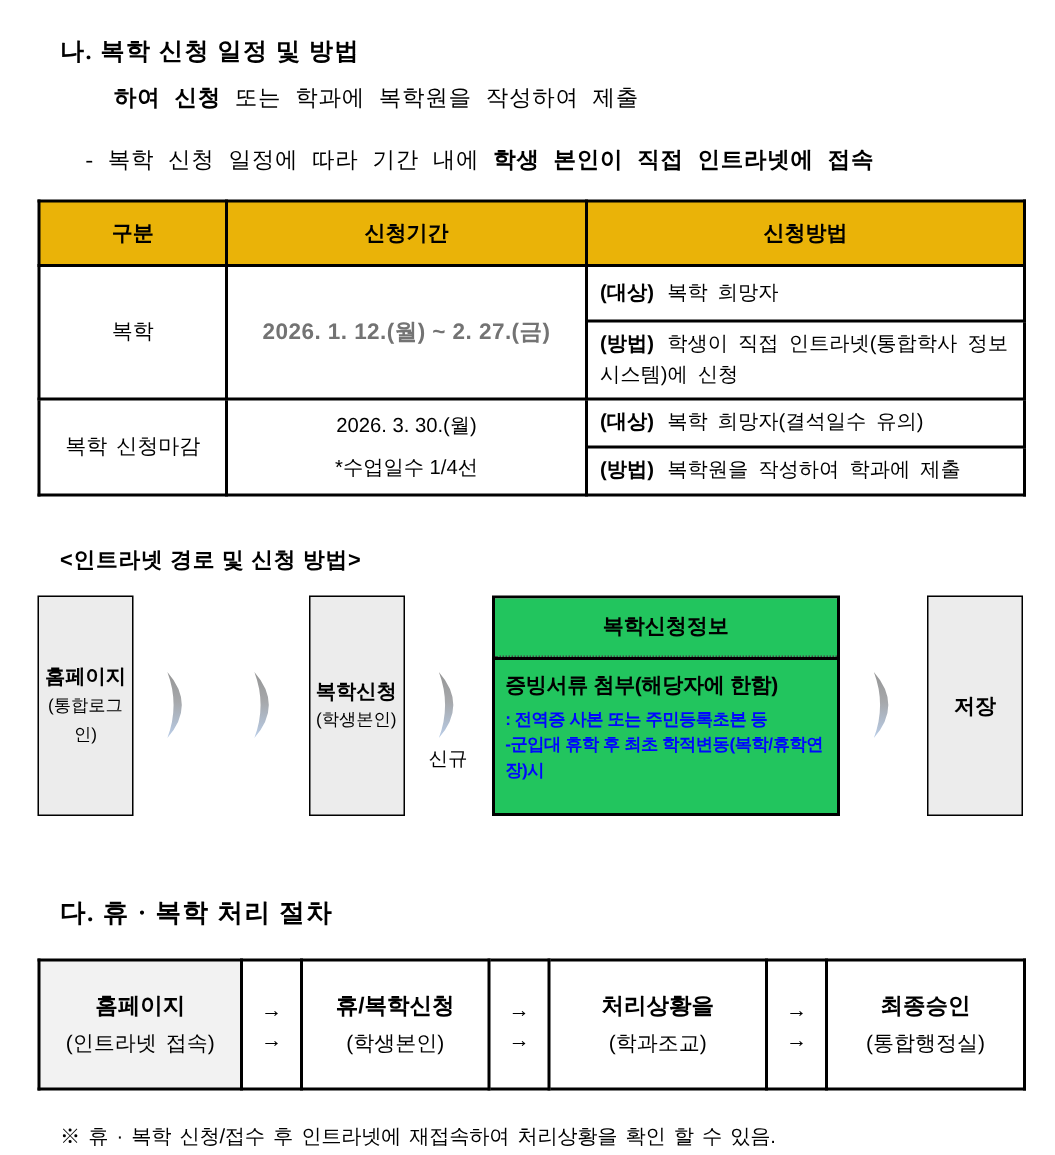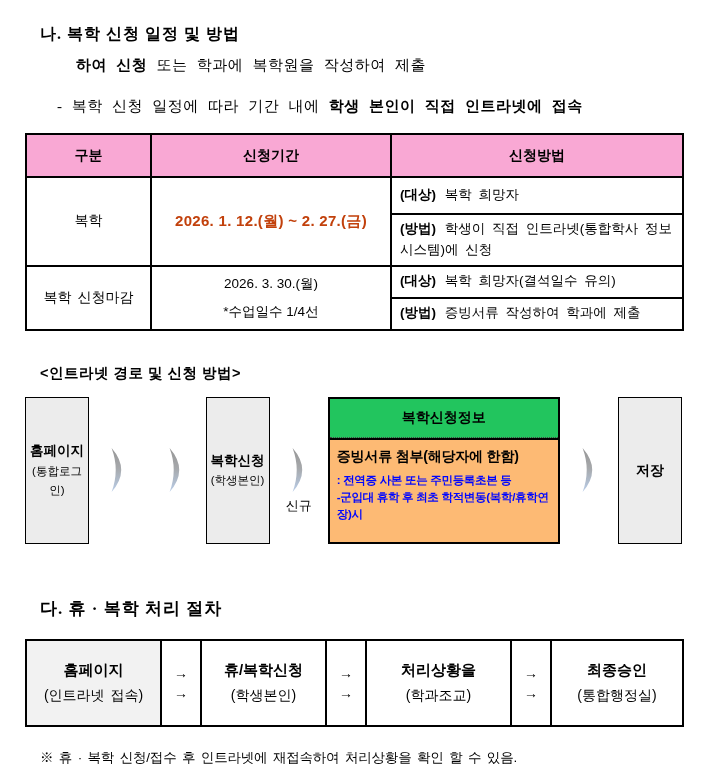--- a/index.html
+++ b/index.html
@@ -28,27 +28,27 @@
   .body-line .b { font-weight:700; }
 
   
   table.schedule {
     margin:17px 0 0 25px; width:657px;
     border-collapse:collapse; table-layout:fixed;
     font-size:13.5px;
   }
   table.schedule th, table.schedule td { border:2px solid #000; }
   table.schedule th {
-    background:#f9a8d4; height:43px;
+    background:#eab308; height:43px;
     font-size:14px; font-weight:700; text-align:center;
   }
   .col-cat { width:125px; } .col-period { width:240px; } .col-method { width:292px; }
   td.cat { text-align:center; font-size:14px; word-spacing:2px; }
   td.period1 {
-    text-align:center; color:#c2410c; font-weight:700; font-size:15px;
+    text-align:center; color:#737373; font-weight:700; font-size:15px;
     letter-spacing:0.3px;
   }
   td.period2 { text-align:center; font-size:13.5px; }
   td.period2 .pl { margin:6px 0; line-height:22px; }
   td.sub {
     padding:4px 8px; text-align:left; vertical-align:middle;
     word-spacing:3px; line-height:1.55;
   }
   td.sub .lbl { font-weight:700; margin-right:2px; }
   tr.h36 td.sub { height:37px; }
@@ -89,21 +89,21 @@
   .dtop { background:#22c55e; }
   .dhead {
     height:39px; display:flex; align-items:center; justify-content:center;
     font-weight:700; font-size:14px;
     border-bottom:1px dotted #444;
   }
   .dsub {
     height:46px; display:flex; align-items:center; justify-content:center;
     font-size:13.5px; word-spacing:2px;
   }
-  .dbottom { border-top:2px solid #000; flex:1; padding:8px 7px 0 7px; background:#fdba74; }
+  .dbottom { border-top:2px solid #000; flex:1; padding:8px 7px 0 7px; background:#22c55e; }
   .dtitle { font-weight:700; font-size:14px; margin-bottom:6px; letter-spacing:-0.2px; }
   .dnote { color:#0006ff; font-size:11.5px; font-weight:700; line-height:1.5; letter-spacing:-0.3px; }
   .fbox.save .ft { font-size:14px; }
 
   
   .proc-heading {
     margin:53px 11px 0 40px;
     font-family:"Liberation Serif", serif;
     font-size:17px; font-weight:700; letter-spacing:1px;
   }
@@ -156,21 +156,21 @@
     </tr>
     <tr class="h32">
       <td class="cat" rowspan="2">복학 신청마감</td>
       <td class="period2" rowspan="2">
         <div class="pl">2026. 3. 30.(월)</div>
         <div class="pl">*수업일수 1/4선</div>
       </td>
       <td class="sub"><span class="lbl">(대상)</span><span> 복학 희망자(결석일수 유의)</span></td>
     </tr>
     <tr class="h32">
-      <td class="sub"><span class="lbl">(방법)</span><span> 증빙서류 작성하여 학과에 제출</span></td>
+      <td class="sub"><span class="lbl">(방법)</span><span> 복학원을 작성하여 학과에 제출</span></td>
     </tr>
   </tbody>
     </table>
 
   <div class="flow-title">&lt;인트라넷 경로 및 신청 방법&gt;</div>
 
   <div class="flow">
     <div class="fbox w64">
       <div class="ft">홈페이지</div>
       <div class="fs">(통합로그인)</div>

